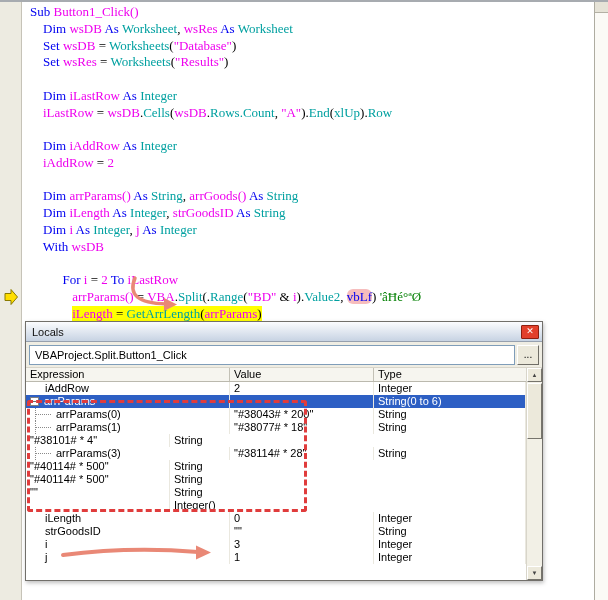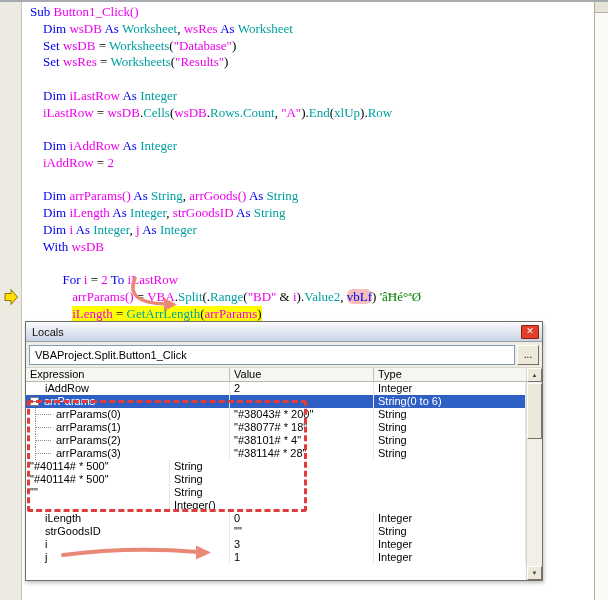--- a/index.html
+++ b/index.html
@@ -122,24 +122,20 @@
           </div>
           <div class="grid-row">
             <div class="g-cell col0">
               <span class="tree"></span>
               <span class="lv2">arrParams(1)</span>
             </div>
             <div class="g-cell col1">"#38077# * 18"</div>
             <div class="g-cell col2">String</div>
           </div>
           <div class="grid-row">
-            <div class="g-cell col0">
-              <span class="tree"></span>
-              <span class="lv2">arrParams(2)</span>
-            </div>
             <div class="g-cell col1">"#38101# * 4"</div>
             <div class="g-cell col2">String</div>
           </div>
           <div class="grid-row">
             <div class="g-cell col0">
               <span class="tree"></span>
               <span class="lv2">arrParams(3)</span>
             </div>
             <div class="g-cell col1">"#38114# * 28"</div>
             <div class="g-cell col2">String</div>

